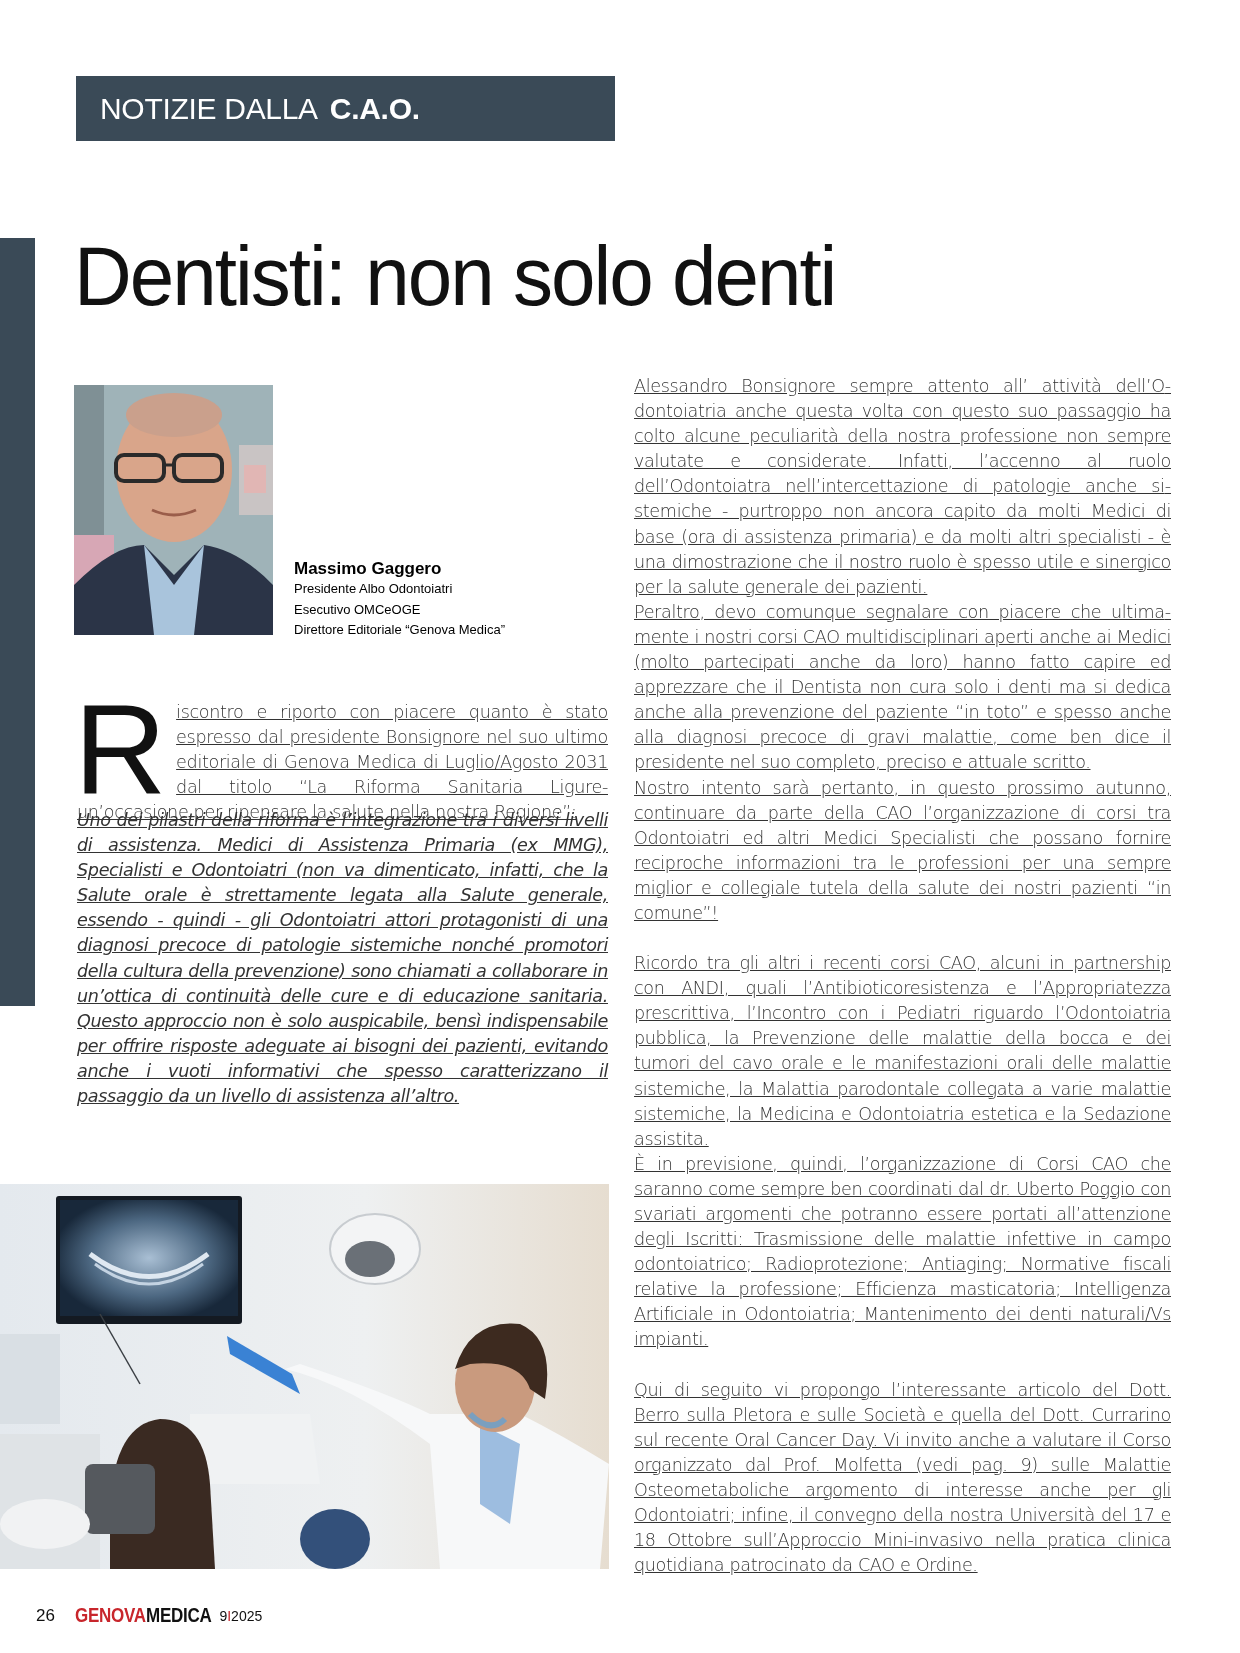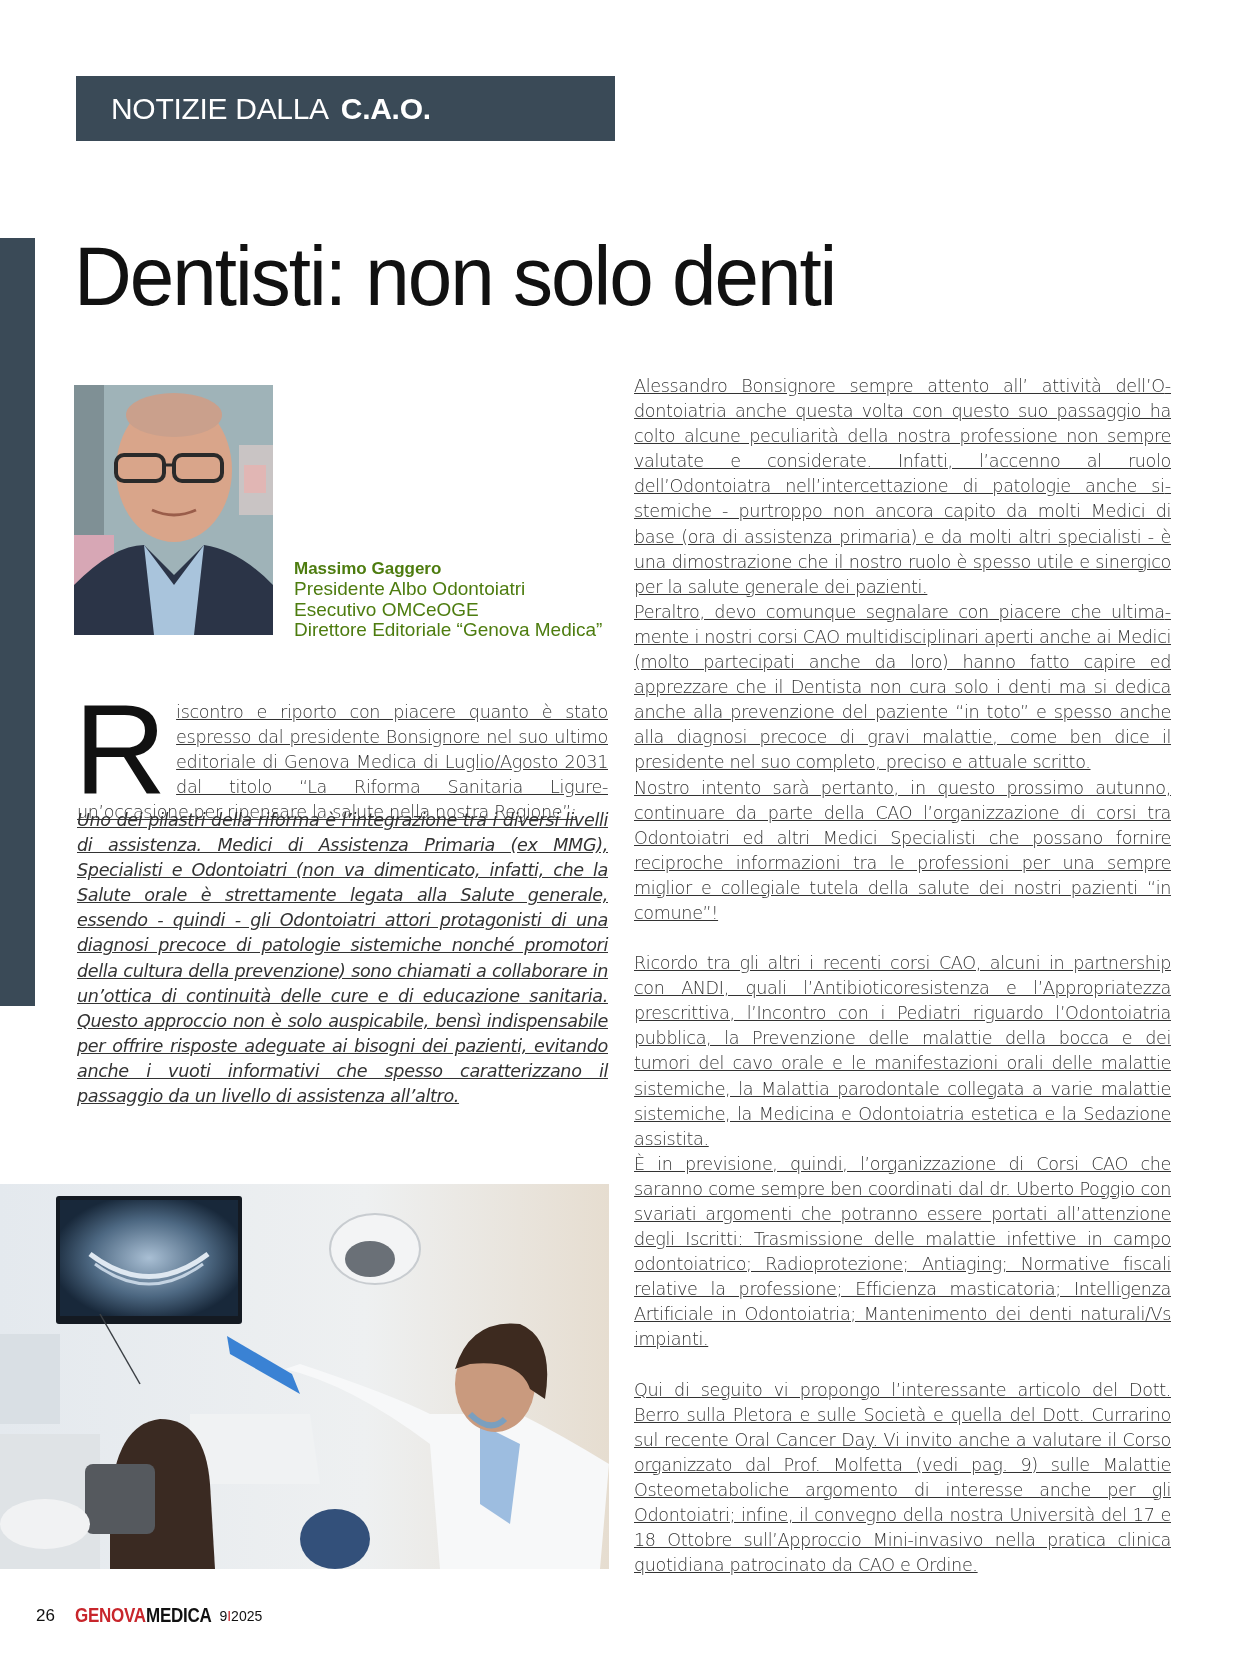--- a/index.html
+++ b/index.html
@@ -2,35 +2,35 @@
 <html><head>
 <meta charset="utf-8">
 <style>
   * { box-sizing: border-box; margin: 0; padding: 0; }
   html, body { width: 1240px; height: 1653px; background: #ffffff; overflow: hidden; }
   body { position: relative; font-family: "Liberation Sans", sans-serif; color: #222; }
 
   .side-bar { position: absolute; left: 0; top: 238px; width: 35px; height: 768px; background: var(--accent, #3a4a57); }
 
   .section-header { position: absolute; left: 76px; top: 76px; width: 539px; height: 65px; background: #3a4a57;
-    display: flex; align-items: center; padding-left: 35px; color: #fff; font-size: 30px; letter-spacing: -0.3px;
+    display: flex; align-items: center; padding-left: 24px; color: #fff; font-size: 30px; letter-spacing: -0.3px;
     font-family: "Liberation Sans", sans-serif; }
   .section-header .light { font-weight: normal; }
   .section-header .bold { font-weight: bold; margin-left: 12px; }
 
   .page-title { position: absolute; left: 74px; top: 228px; font-family: "Liberation Sans", sans-serif;
     font-size: 80px; font-weight: normal; color: #111; letter-spacing: -2px; transform: scaleY(1.05); transform-origin: left top; }
 
   .author-photo { position: absolute; left: 74px; top: 385px; width: 199px; height: 250px; overflow: hidden;
     background: linear-gradient(180deg, #a9b9bf 0%, #8da0a6 35%, #6e7a78 70%, #2c3440 100%); }
   .author-photo svg { width: 100%; height: 100%; display: block; }
 
-  .author-info { position: absolute; left: 294px; top: 558px; font-family: "Liberation Sans", sans-serif; color: #4d7c0f; }
+  .author-info { position: absolute; left: 294px; top: 558px; font-family: "Liberation Sans", sans-serif; color: #000000; }
   .author-name { font-size: 17px; font-weight: bold; line-height: 21px; }
-  .author-role { font-size: 19px; line-height: 20.5px; }
+  .author-role { font-size: 13px; line-height: 20.5px; }
 
   .col { position: absolute; font-family: "DejaVu Sans", sans-serif; color: #333; font-size: 17.6px; line-height: 25.1px;
     text-align: justify; font-weight: 300; letter-spacing: -0.35px; text-decoration: underline; }
   .col-left { left: 77px; width: 531px; }
   .col-right { left: 634px; width: 537px; top: 374px; }
 
   .lead { top: 700px; }
   .dropcap { float: left; font-family: "Liberation Sans", sans-serif; font-size: 128px; line-height: 96px; height: 94px;
     margin: 2px 10px 0 -3px; color: #111; font-weight: normal; }
   .quote { top: 808px; font-style: italic; }

